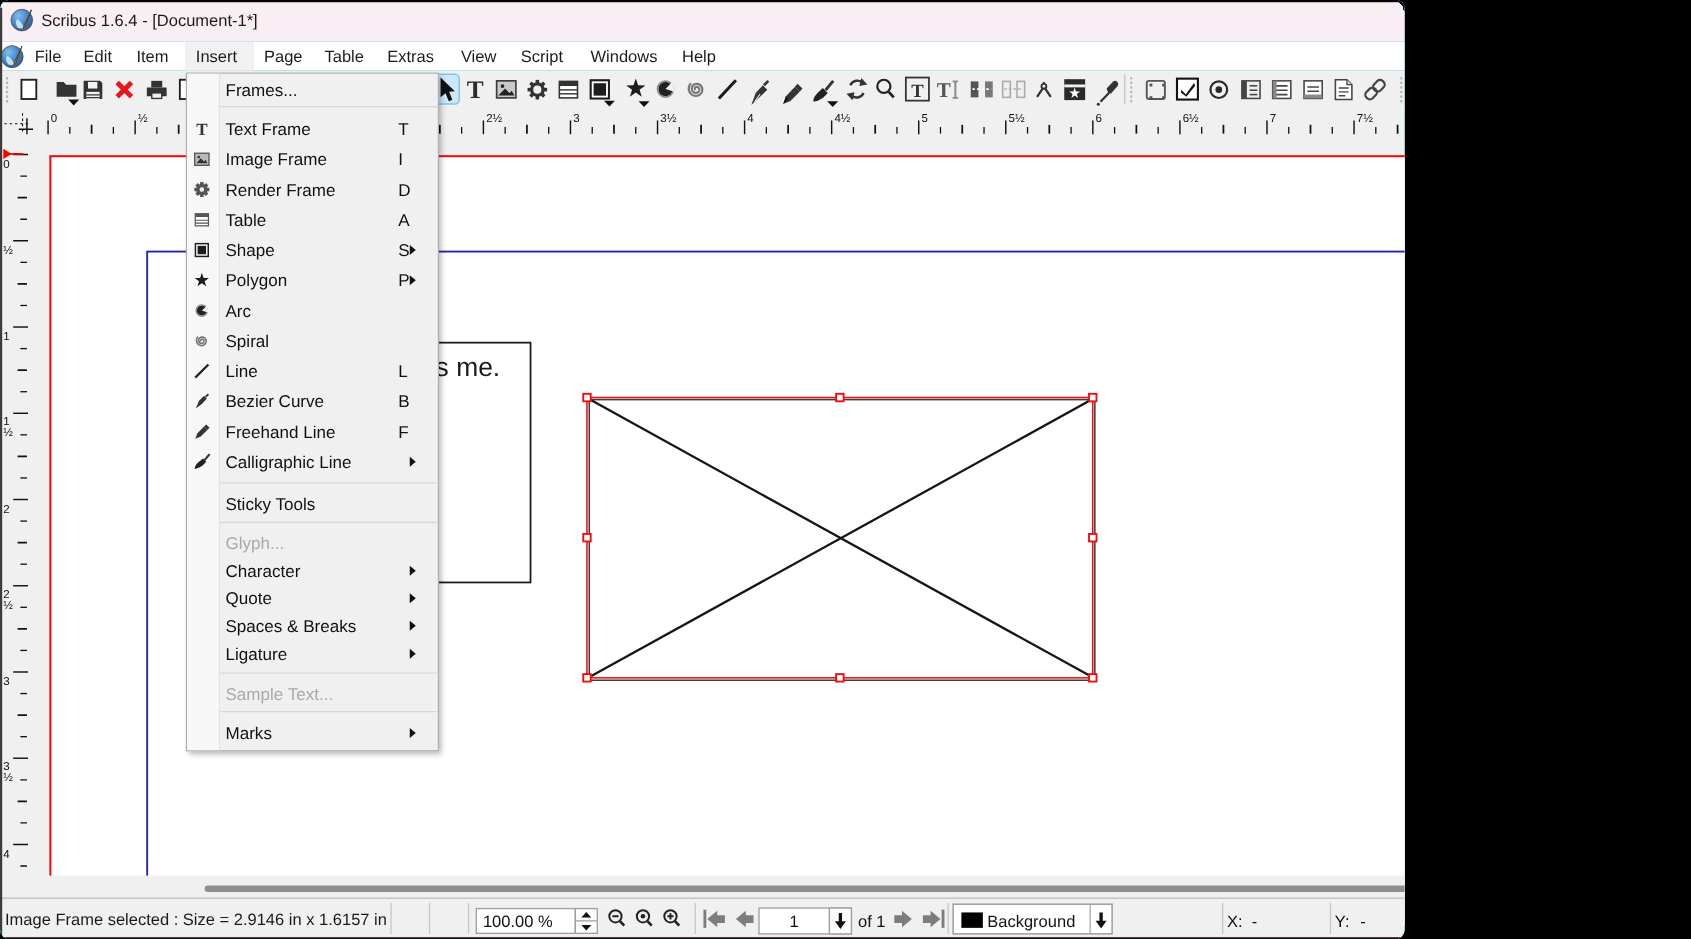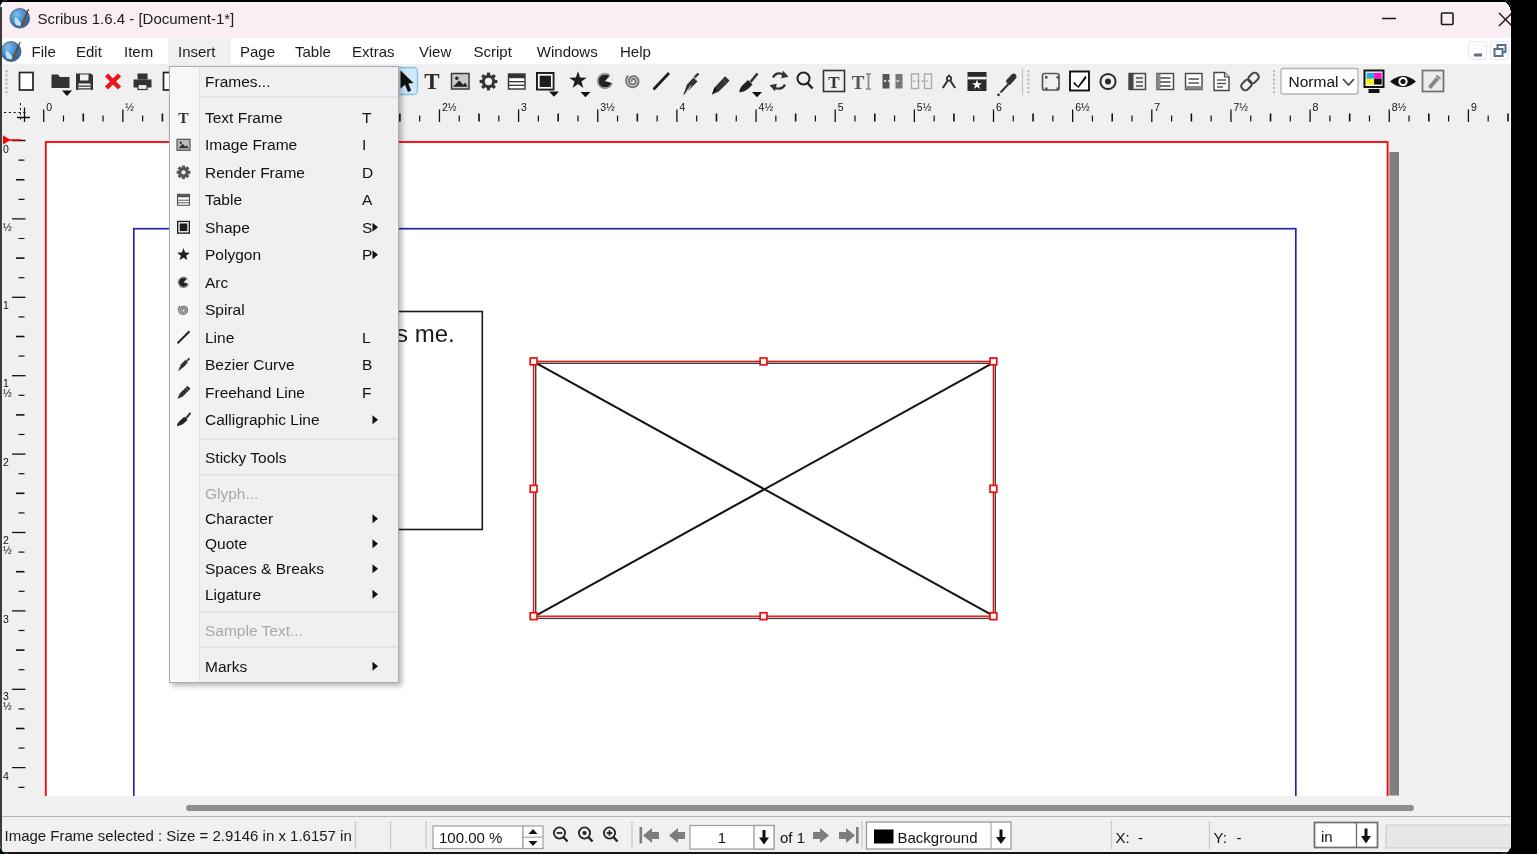--- a/index.html
+++ b/index.html
@@ -1,16 +1,16 @@
 <!DOCTYPE html>
 <html><head><meta charset="utf-8"><title>Scribus</title>
 <style>
   html,body { margin:0; padding:0; background:#000; }
   * { box-sizing:content-box; }
-  #root { position:relative; width:1511px; height:854px; overflow:hidden; border-radius:8px 8px 9px 9px;
+  #root { position:relative; width:1277px; height:854px; overflow:hidden; border-radius:8px 8px 9px 9px;
           font-family:"Liberation Sans", sans-serif; background:#0ea5e9; }
 </style></head>
 <body>
 <div id="root">
 
 <div style="position:absolute;left:0;top:0;width:1537px;height:38px;background:#f9eef4;border-radius:8px 8px 0 0;"></div>
 <div style="position:absolute;left:0;top:0;width:1537px;height:2px;background:#000;"></div>
 <div style="position:absolute;right:0;top:0;width:10px;height:10px;background:radial-gradient(circle at 0 100%, transparent 9px, #000 9px);"></div>
 <svg width="1537" height="38" viewBox="0 0 1537 38" style="position:absolute;left:0;top:0;top:0;">
       <defs>

